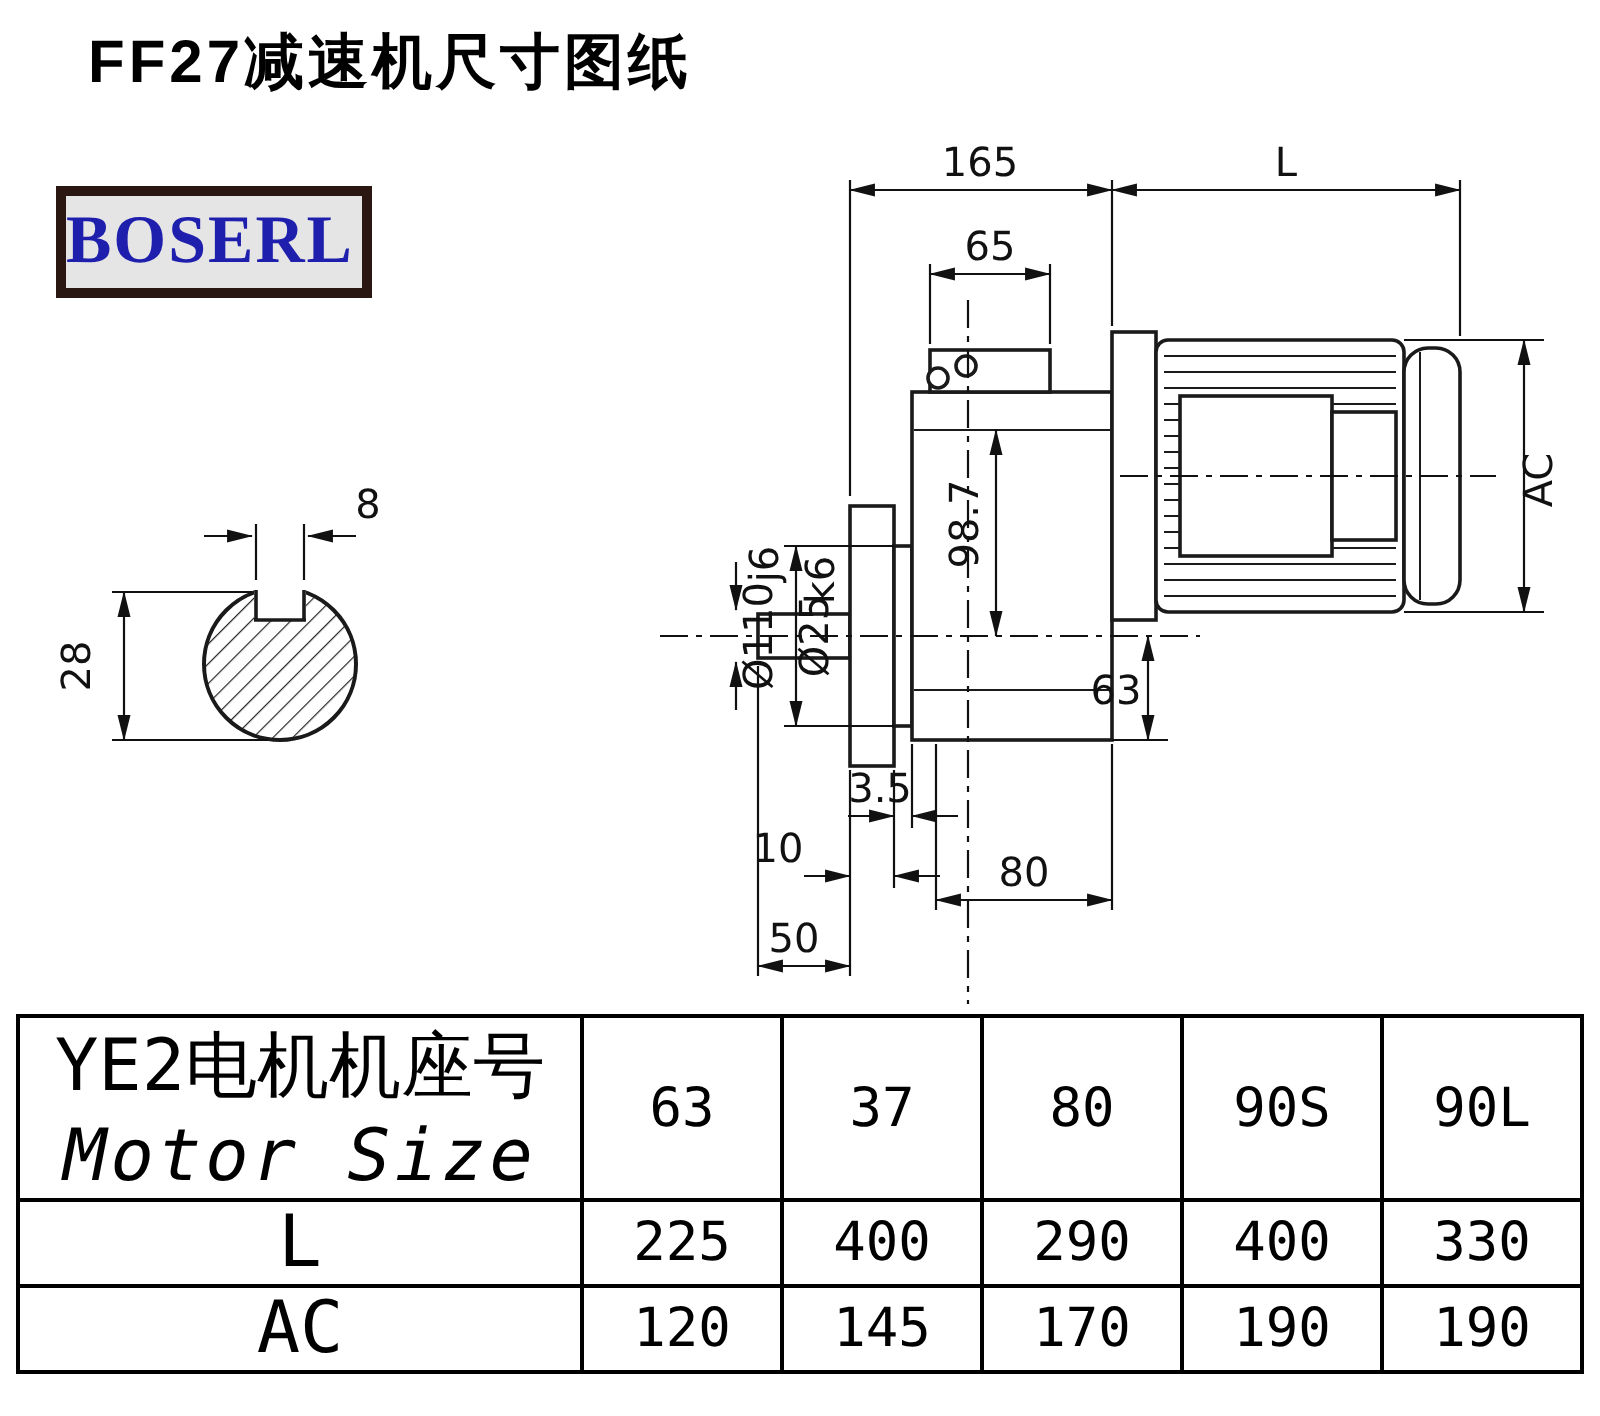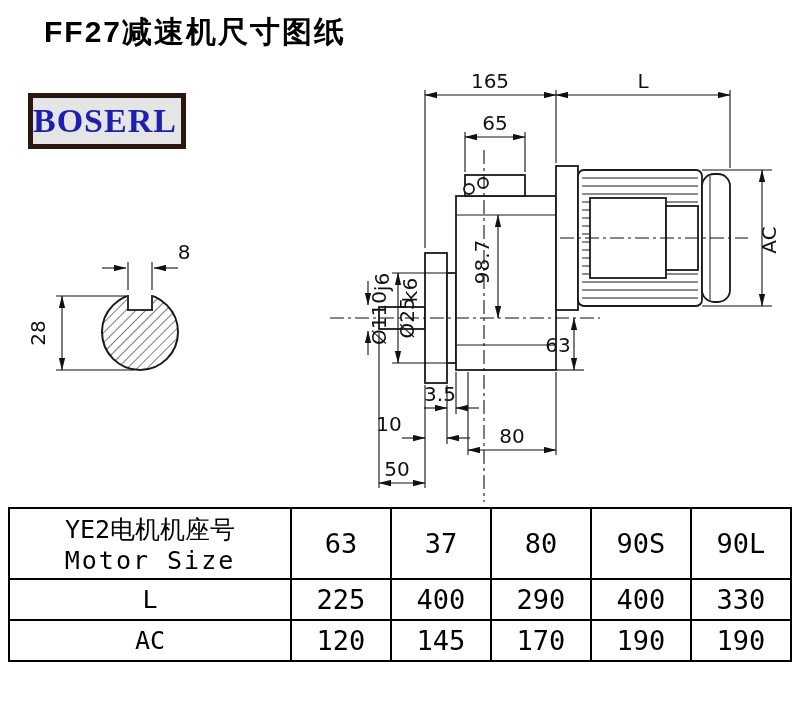--- a/index.html
+++ b/index.html
@@ -21,24 +21,24 @@
   .thin { fill:none; stroke:#1a1a1a; stroke-width:1; }
   .dimline { fill:none; stroke:#111; stroke-width:1.1; }
   .cline { fill:none; stroke:#111; stroke-width:1.1; stroke-dasharray:14 4 3 4; }
   text.dim { font:20px "DejaVu Sans","Liberation Sans",sans-serif; fill:#111; text-anchor:middle; }
 
   table.dims { position:absolute; left:8px; top:507px; width:784px;
                border-collapse:collapse; table-layout:fixed; text-align:center;
                font-family:"DejaVu Sans Mono","Liberation Sans",sans-serif; color:#000; }
   table.dims th, table.dims td { border:2px solid #000; font-weight:400; padding:0; }
   table.dims td { font-size:27px; }
-  table.dims th { font-size:25px; }
+  table.dims th { font-size:36px; }
   tr.hdr { height:71px; }
   tr.row { height:41px; }
-  .hdr-en { letter-spacing:2px; }
+  .hdr-en { letter-spacing:2px;font-style:italic; }
 </style>
 </head>
 <body>
 
 <div class="page">
 
   <h1 class="title">FF27减速机尺寸图纸</h1>
 
   <div class="logo">
     <span>BOSERL</span>

